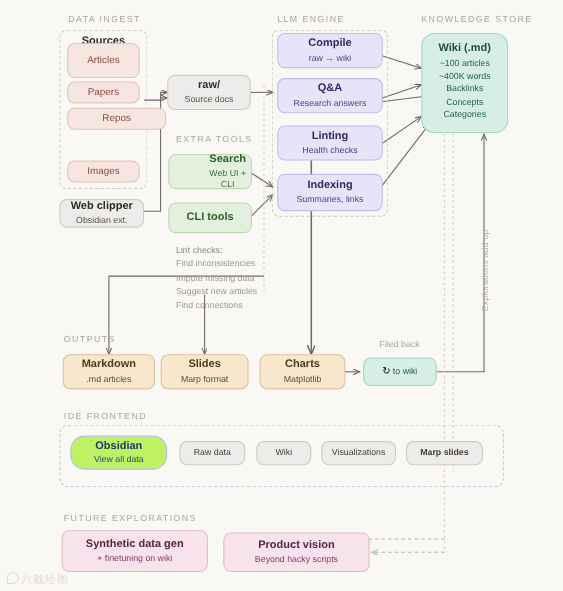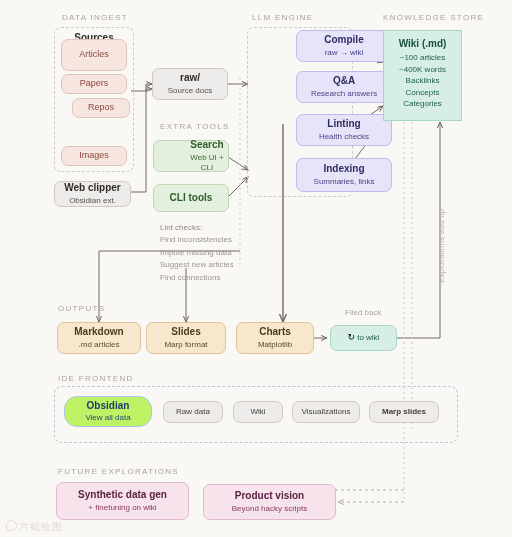--- a/index.html
+++ b/index.html
@@ -67,21 +67,21 @@
     border-color: #e3c4bb;
   }
   .n-red .title { color: #8a4a3d; font-weight: normal; font-size: 9px; }
   
   .n-gray { background: #eeecea; border-color: #cfcac3; }
   
   .n-green { background: #e2f0dd; border-color: #bcd9b2; }
   .n-green .title { color: #2f5d2a; }
   .n-green .sub { color: #3d6b36; }
   
-  .n-purple { background: #e6e4f8; border-color: #c0bbea; margin-left: 44px; }
+  .n-purple { background: #e6e4f8; border-color: #c0bbea; }
   .n-purple .title { color: #2f2a63; }
   .n-purple .sub { color: #4a43877; color:#4a4387; }
   
   .n-teal { background: #d6eee5; border-color: #a8d6c4; }
   .n-teal .sub { color: #24614c; }
   
   .n-tan { background: #f6e7cd; border-color: #ddc49b; }
   .n-tan .title { color: #4a3a21; }
   .n-tan .sub { color: #5c4a2e; }
   
@@ -89,21 +89,21 @@
   .n-blue .title { color: #1c3c68; }
   .n-blue .sub { color: #27497a; }
   
   .n-pink { background: #f7e3ec; border-color: #e3b9cd; }
   .n-pink .title { color: #5a2240; }
   .n-pink .sub { color: #8a3a62; }
 
   .wiki-box {
     position: absolute;
     box-sizing: border-box;
-    border-radius: 0;
+    border-radius: 12px;
     background: #d6eee5;
     border: 1px solid #a8d6c4;
     display: flex;
     flex-direction: column;
     align-items: center;
     padding-top: 7px;
   }
   .wiki-box .title {
     font-size: 10px;
     font-weight: bold;
@@ -235,21 +235,21 @@
 
   <div class="group-box" style="left:54px; top:27px; width:80px; height:145px;"></div>
   <div style="position:absolute; left:54px; top:32px; width:80px; text-align:center; font-size:10px; font-weight:bold; color:#2e2b28;">Sources</div>
 
   <div class="node n-red" style="left:61px; top:39px; width:66px; height:32px;">
     <div class="title">Articles</div>
   </div>
   <div class="node n-red" style="left:61px; top:74px; width:66px; height:20px;">
     <div class="title">Papers</div>
   </div>
-  <div class="node n-red" style="left:61px; top:98px; width:58px; height:20px;margin-left:11px;">
+  <div class="node n-red" style="left:61px; top:98px; width:90px; height:20px;">
     <div class="title">Repos</div>
   </div>
   <div class="node n-red" style="left:61px; top:146px; width:66px; height:20px;">
     <div class="title">Images</div>
   </div>
 
   <div class="node n-gray" style="left:54px; top:181px; width:77px; height:26px;">
     <div class="title">Web clipper</div>
     <div class="sub">Obsidian ext.</div>
   </div>

